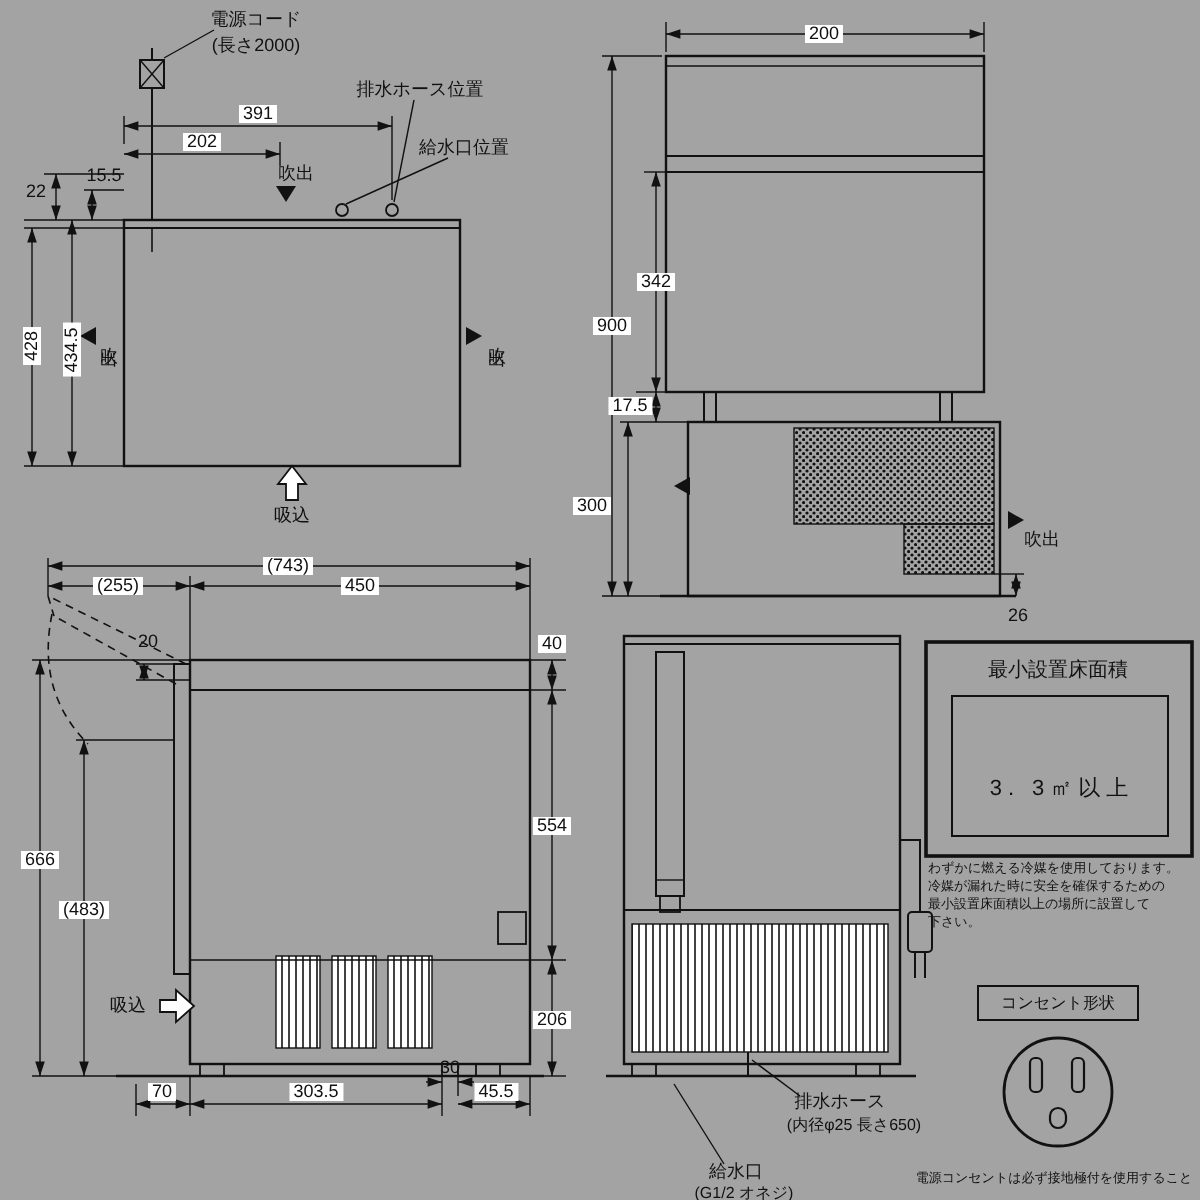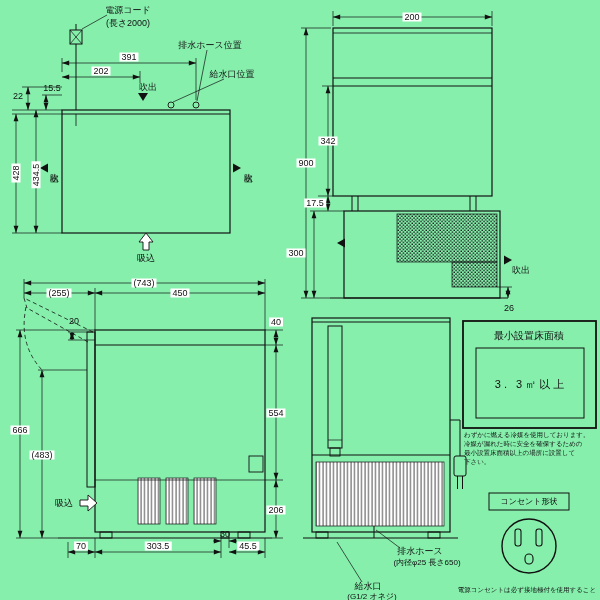--- a/index.html
+++ b/index.html
@@ -1,25 +1,25 @@
 <!DOCTYPE html>
 <html><head>
 <meta charset="utf-8">
 <style>
   html,body{margin:0;padding:0;background:#fff;}
-  .sheet{position:relative;width:600px;height:600px;background:#86efac;overflow:hidden;
+  .sheet{position:relative;width:600px;height:600px;background:#a3a3a3;overflow:hidden;
          font-family:"Liberation Sans","DejaVu Sans",sans-serif;color:#111;}
   svg{position:absolute;left:0;top:0;}
   .lbl{position:absolute;font-size:9px;line-height:1;white-space:nowrap;
        transform:translate(-50%,-50%);color:#111;}
   .bg{background:#fff;padding:0 2px;}
   .rot{transform:translate(-50%,-50%) rotate(-90deg);}
   .v{writing-mode:vertical-rl;text-orientation:upright;letter-spacing:1px;}
   .s65{font-size:6.5px;} .s8{font-size:8px;}
-  .s10{font-size:10px;font-weight:normal;} .s11{font-size:11px;letter-spacing:3px;}
+  .s10{font-size:10px;font-weight:normal;} .s11{font-size:11px;letter-spacing:3px;margin-top:11px;}
   .la{transform:none;}
 </style>
 </head>
 <body>
 
 <div class="sheet">
 
 <svg width="600" height="600" viewBox="0 0 600 600">
   <defs>
     <marker id="ar" viewBox="0 0 10 10" refX="9.5" refY="5" markerWidth="8" markerHeight="8" orient="auto-start-reverse" markerUnits="userSpaceOnUse">

